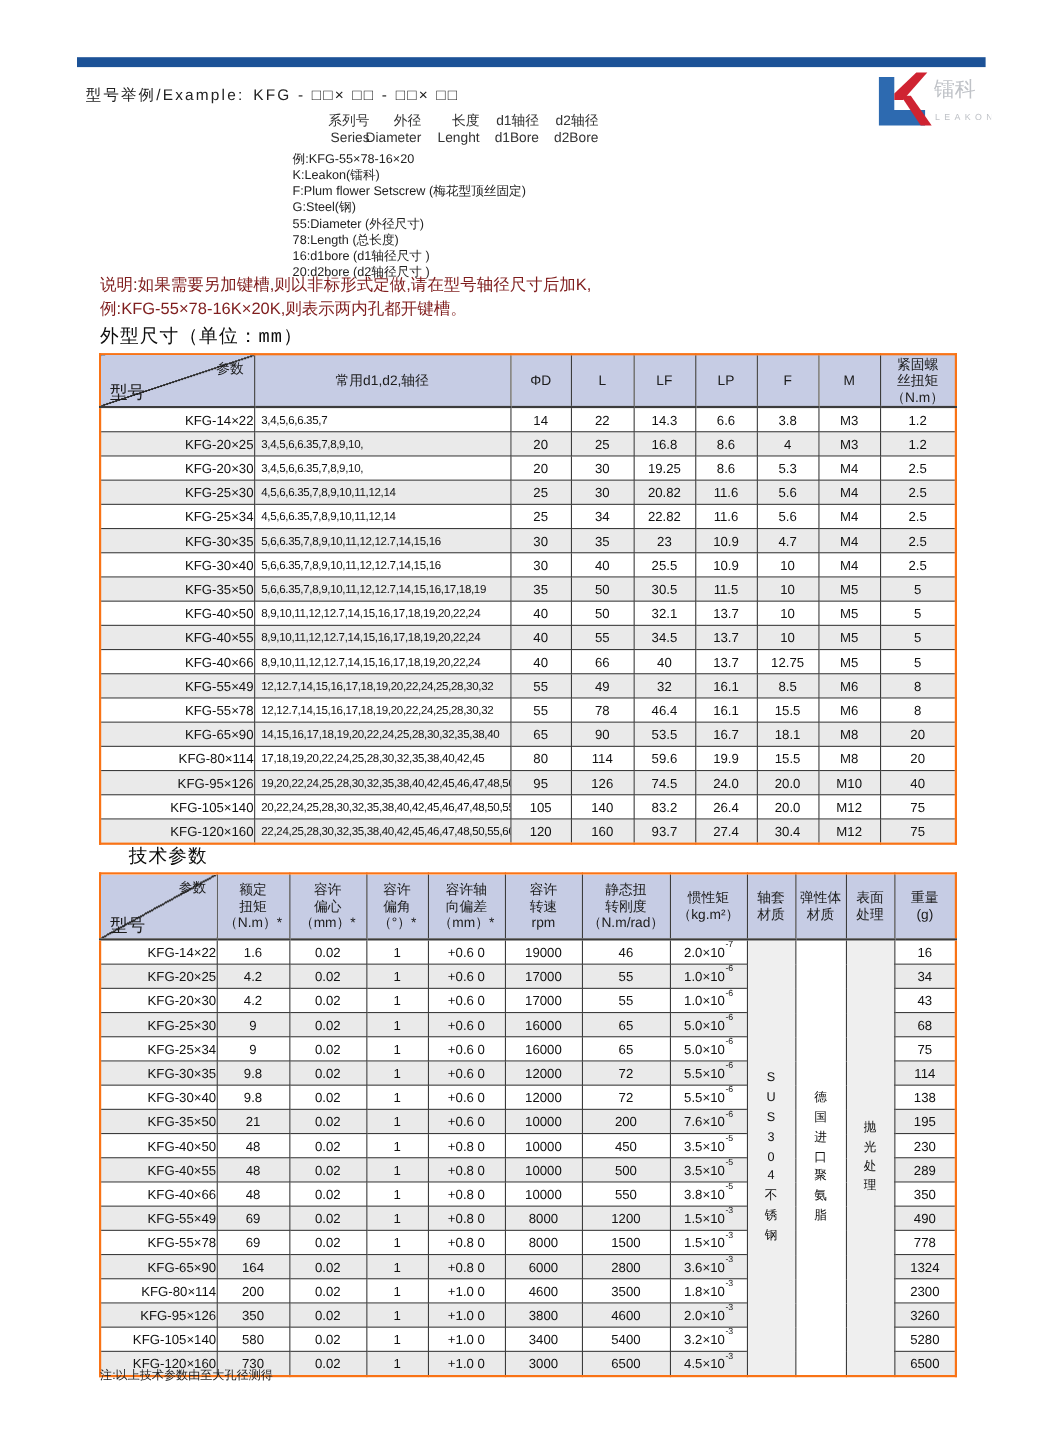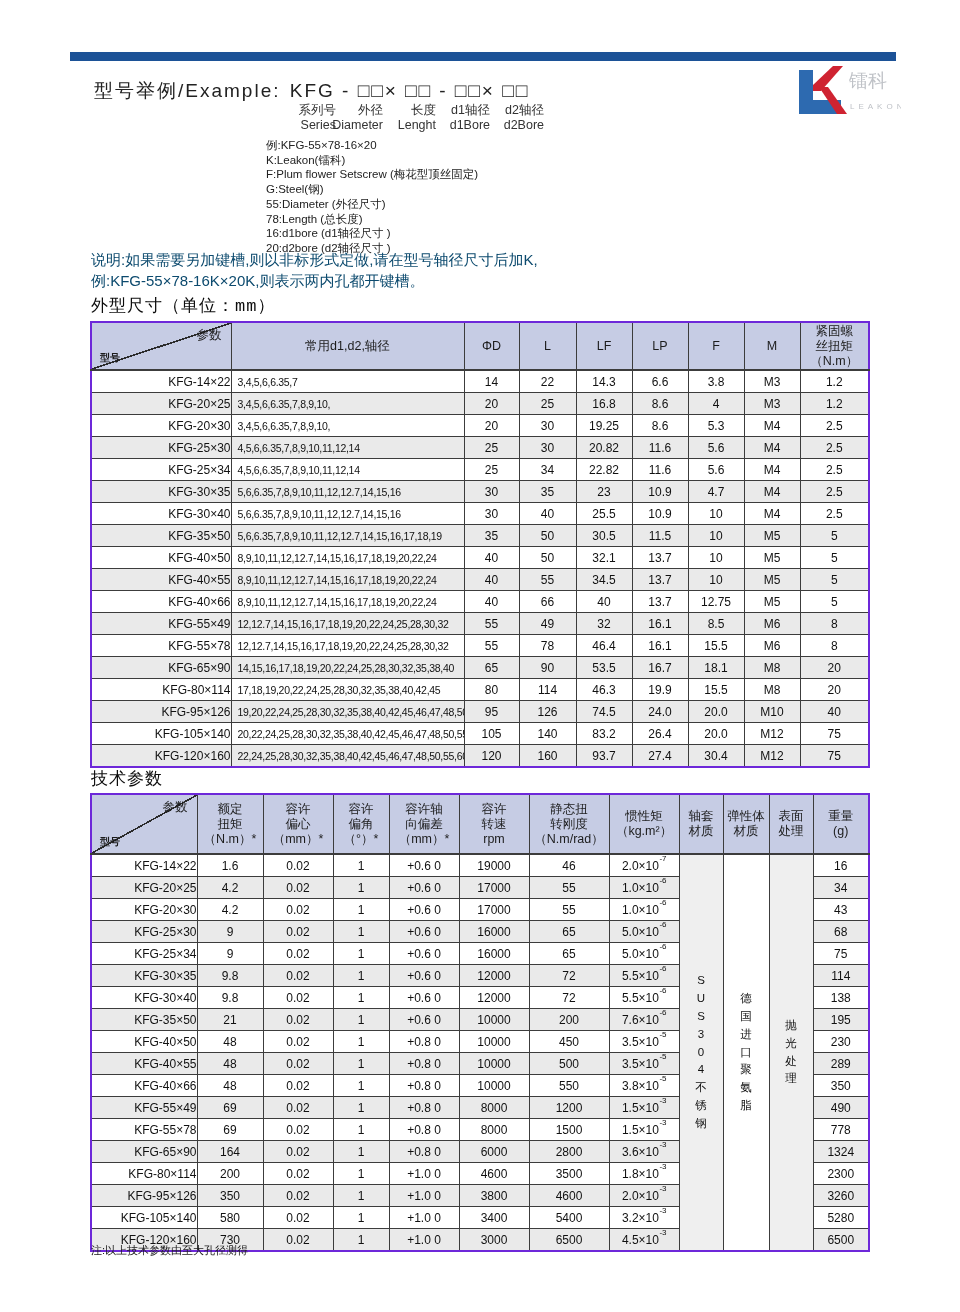--- a/index.html
+++ b/index.html
@@ -9,42 +9,42 @@
     -webkit-font-smoothing:antialiased;
   }
   .page { position:absolute; inset:0; overflow:hidden; }
 
   .topbar { position:absolute; left:70px; top:52px; width:826px; height:9px; background:#1c5297; }
 
   
   .logo { position:absolute; left:797px; top:61px; width:104px; height:62px; }
 
   
-  .title-row { position:absolute; left:94px; top:78px; font-size:19px; white-space:nowrap; color:#222; }
+  .title-row { position:absolute; left:78px; top:78px; font-size:14px; white-space:nowrap; color:#222; }
   .title-prefix { letter-spacing:2px; }
   .title-formula { letter-spacing:2px; margin-left:4px; }
 
   
   .label-col { position:absolute; width:80px; text-align:right; top:103px; color:#333; }
   .label-col .cn { font-size:12.5px; line-height:15px; display:block; }
   .label-col .en { font-size:12.5px; line-height:15px; display:block; }
 
   .example-block { position:absolute; left:266px; top:138px; font-size:11.5px; line-height:14.7px; color:#222; }
 
-  .shuoming { position:absolute; left:91px; top:250px; font-size:15px; line-height:20.5px; color:#0c4a6e; }
+  .shuoming { position:absolute; left:91px; top:250px; font-size:15px; line-height:20.5px; color:#7f1d1d; }
 
   .section-title { position:absolute; left:91px; font-size:17px; color:#0c0c0c; letter-spacing:1px;font-family:Liberation Mono, monospace; }
   .sec1 { top:294px; }
-  .sec2 { top:767px; }
+  .sec2 { top:767px;margin-left:26px; }
 
   table { border-collapse:collapse; table-layout:fixed; position:absolute; left:90px; background:#fff; }
   .dim-table  { top:321px; width:778px; }
   .tech-table { top:793px; width:778px; }
   th, td { border:1px solid #3c3c3c; padding:0; text-align:center; overflow:hidden; }
-  table { border:2px solid #6d28d9;padding-left:20px; }
+  table { border:2px solid #f97316;padding-left:20px; }
   thead th {
     background:#c6cce4; font-weight:normal; font-size:12.5px; line-height:15px;
     white-space:pre-line; color:#1c1c1c; border-bottom-width:2px;
   }
   .dim-table thead th { height:46px; }
   .tech-table thead th { height:58px; }
   tbody td { height:21px; font-size:12px; color:#111; }
   tbody tr:nth-child(even) td { background:#eaeaea; }
   tbody tr:nth-child(odd) td { background:#ffffff; }
 
@@ -52,21 +52,21 @@
   .model-cell { font-size:12px;text-align:right; }
 
   
   .corner {
     position:relative;
     background-image:linear-gradient(to bottom right,
       rgba(0,0,0,0) calc(50% - 0.8px), #2b2b2b calc(50% - 0.8px),
       #2b2b2b calc(50% + 0.8px), rgba(0,0,0,0) calc(50% + 0.8px));
   }
   .corner .c-top { position:absolute; top:5px; right:9px; font-size:12.5px; }
-  .corner .c-bottom { position:absolute; bottom:4px; left:8px; font-size:10px;font-weight:bold; }
+  .corner .c-bottom { position:absolute; bottom:4px; left:8px; font-size:16px; }
 
   .vert-cell { white-space:pre-line; font-size:11.5px; line-height:1.55; vertical-align:middle; }
   td.mat-gray, tbody tr:nth-child(odd) td.mat-gray, tbody tr:nth-child(even) td.mat-gray { background:#efefef; }
   td.mat-white, tbody tr:nth-child(odd) td.mat-white, tbody tr:nth-child(even) td.mat-white { background:#ffffff; }
 
   sup.exp { font-size:8px; position:relative; top:-4px; left:0.5px; letter-spacing:0; }
 
   .footer-note { position:absolute; left:91px; top:1243px; font-size:11px; color:#222; }
 </style>
 </head>
@@ -313,21 +313,21 @@
           <td>16.7</td>
           <td>18.1</td>
           <td>M8</td>
           <td>20</td>
         </tr>
         <tr>
           <td class="model-cell">KFG-80×114</td>
           <td class="bores-cell">17,18,19,20,22,24,25,28,30,32,35,38,40,42,45</td>
           <td>80</td>
           <td>114</td>
-          <td>46.3</td>
+          <td>59.6</td>
           <td>19.9</td>
           <td>15.5</td>
           <td>M8</td>
           <td>20</td>
         </tr>
         <tr>
           <td class="model-cell">KFG-95×126</td>
           <td class="bores-cell">19,20,22,24,25,28,30,32,35,38,40,42,45,46,47,48,50,55</td>
           <td>95</td>
           <td>126</td>

